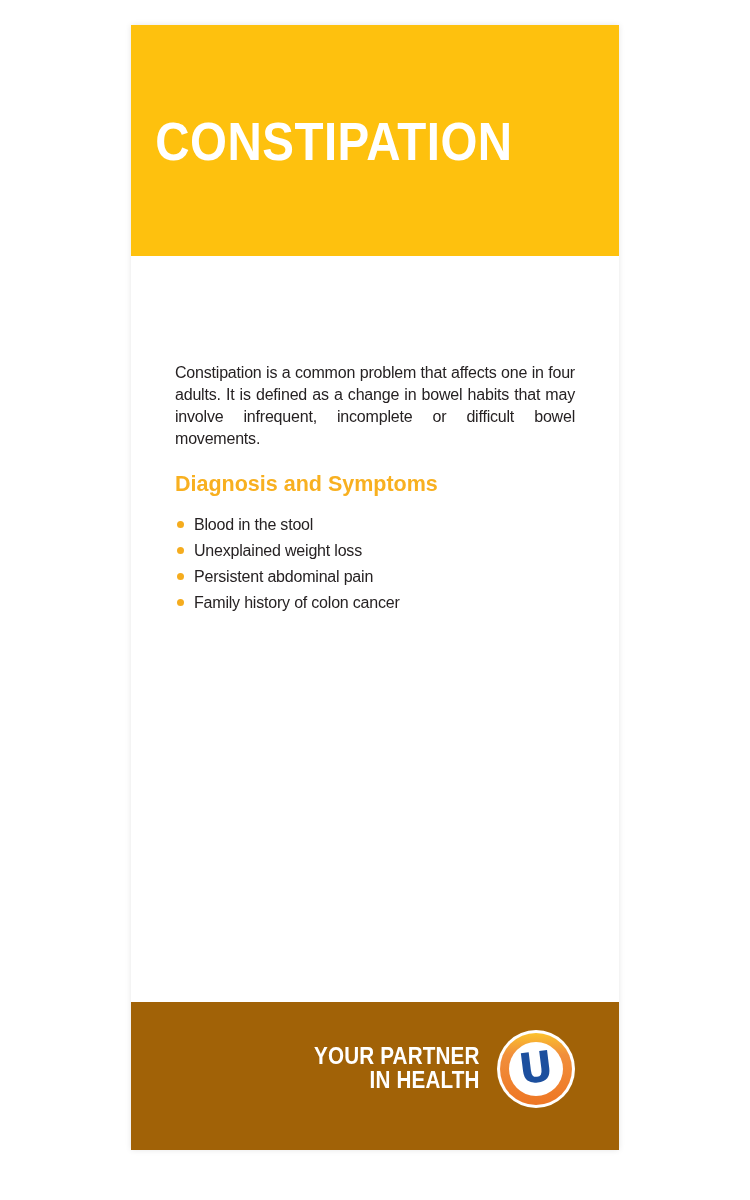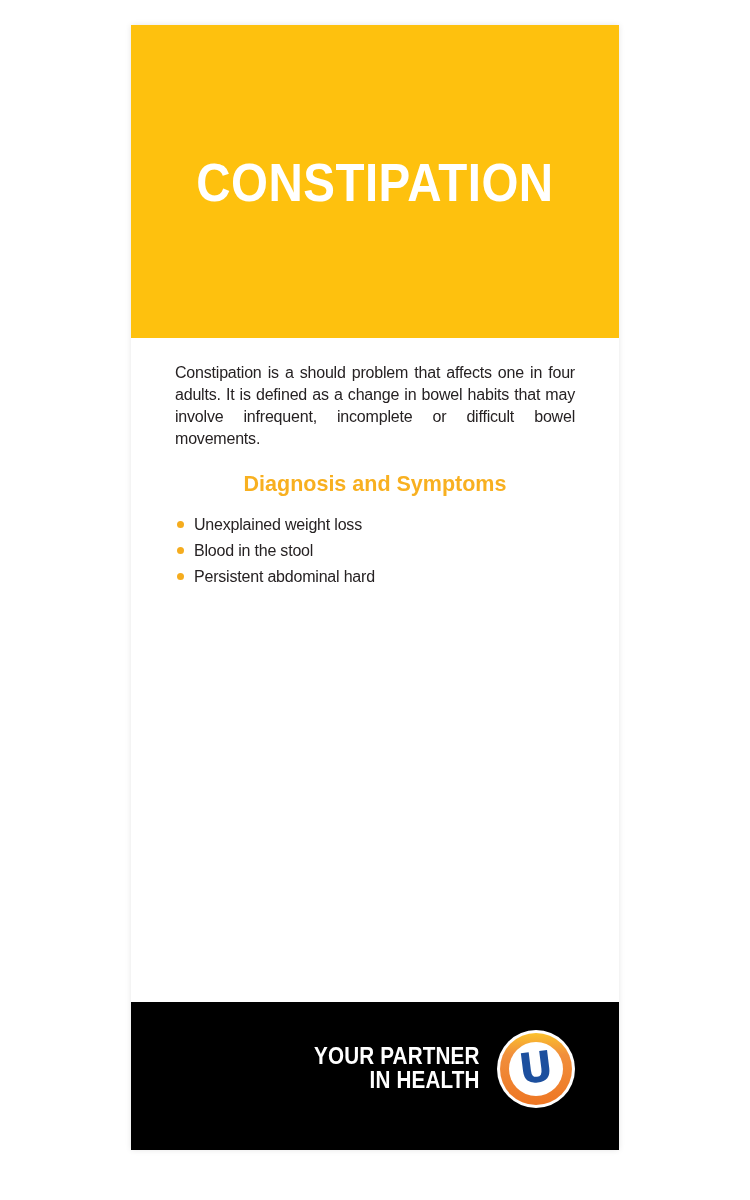--- a/index.html
+++ b/index.html
@@ -20,25 +20,25 @@
     left: 131px;
     top: 25px;
     width: 488px;
     height: 1125px;
     background: #ffffff;
     box-shadow: 0 0 6px rgba(0,0,0,0.10);
   }
   .hero {
     position: absolute;
     top: 0; left: 0; right: 0;
-    height: 313px;
+    height: 231px;
     background: #FEC10E;
     display: flex;
     align-items: center;
-    justify-content: center;
+    justify-content: flex-start;
   }
   .hero h1 {
     margin: 0;
     color: #ffffff;
     font-size: 54px;
     font-weight: 700;
     letter-spacing: 0.5px;
     white-space: nowrap;
     transform: scaleX(0.88);
   }
@@ -55,21 +55,21 @@
   .content p {
     margin: 0 0 16px 0;
   }
   .content h2 {
     margin: 22px 0 13px 0;
     color: #F8B020;
     font-size: 21.5px;
     line-height: 24px;
     font-weight: 700;
     letter-spacing: 0;
-    text-align: center;
+    text-align: left;
   }
   ul.symptoms {
     list-style: none;
     margin: 20px 0 0 0;
     padding: 0;
     text-align: left;
   }
   ul.symptoms li {
     position: relative;
     padding-left: 19px;
@@ -83,21 +83,21 @@
     top: 5px;
     width: 7px;
     height: 7px;
     border-radius: 50%;
     background: #F5AC1E;
   }
   .foot {
     position: absolute;
     bottom: 0; left: 0; right: 0;
     height: 148px;
-    background: #000000;
+    background: #a16207;
   }
   .slogan {
     position: absolute;
     top: 42px;
     right: 139px;
     text-align: right;
     color: #ffffff;
     font-weight: 700;
     font-size: 24px;
     line-height: 24px;
@@ -146,36 +146,40 @@
 <body>
 
 <div class="page">
   <div class="card">
 
     <header class="hero">
       <h1>CONSTIPATION</h1>
     </header>
 
     <main class="content">
-      <p>Constipation is a should problem that affects one in four adults. It is defined as a change in bowel habits that may involve infrequent, incomplete or difficult bowel movements.</p>
+      <p>Constipation is a common problem that affects one in four adults. It is defined as a change in bowel habits that may involve infrequent, incomplete or difficult bowel movements.</p>
 
       <h2>Diagnosis and Symptoms</h2>
 
       <ul class="symptoms">
         <li>
           <span class="dot"></span>
+          <span>Blood in the stool</span>
+        </li>
+        <li>
+          <span class="dot"></span>
           <span>Unexplained weight loss</span>
         </li>
         <li>
           <span class="dot"></span>
-          <span>Blood in the stool</span>
+          <span>Persistent abdominal pain</span>
         </li>
         <li>
           <span class="dot"></span>
-          <span>Persistent abdominal hard</span>
+          <span>Family history of colon cancer</span>
         </li>
       </ul>
     </main>
 
     <footer class="foot">
       <div class="slogan">
         <div>YOUR PARTNER</div>
         <div>IN HEALTH</div>
       </div>
       <div class="logo">

